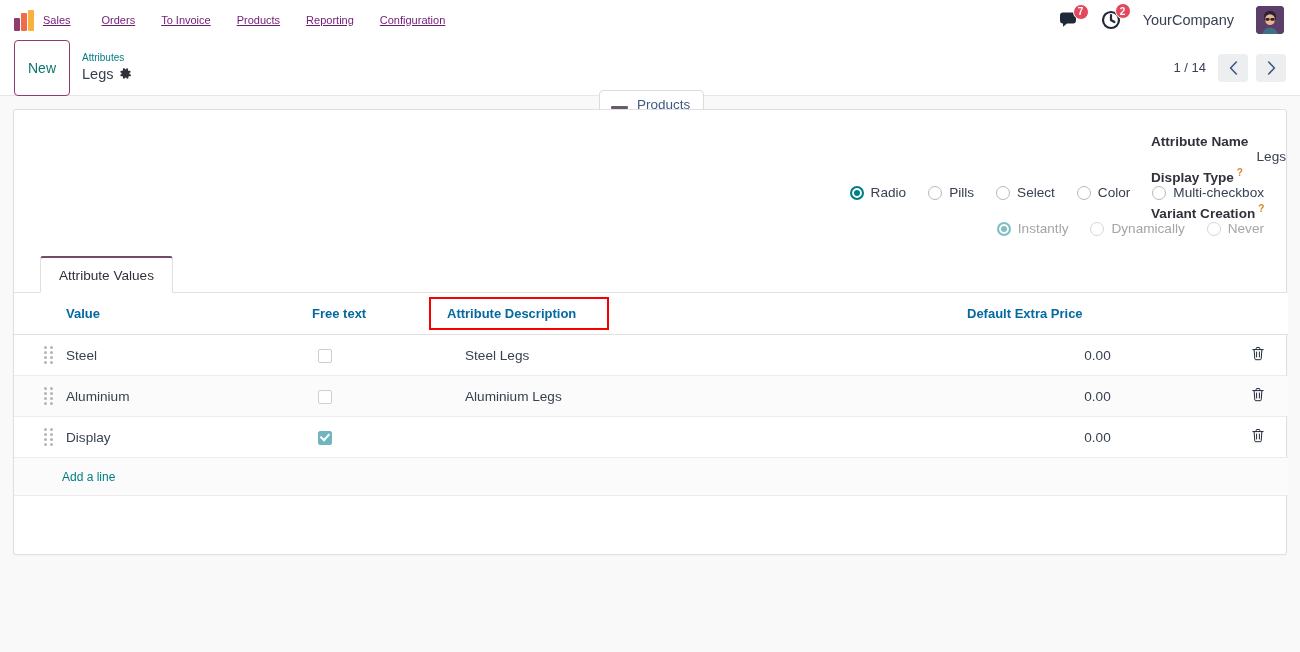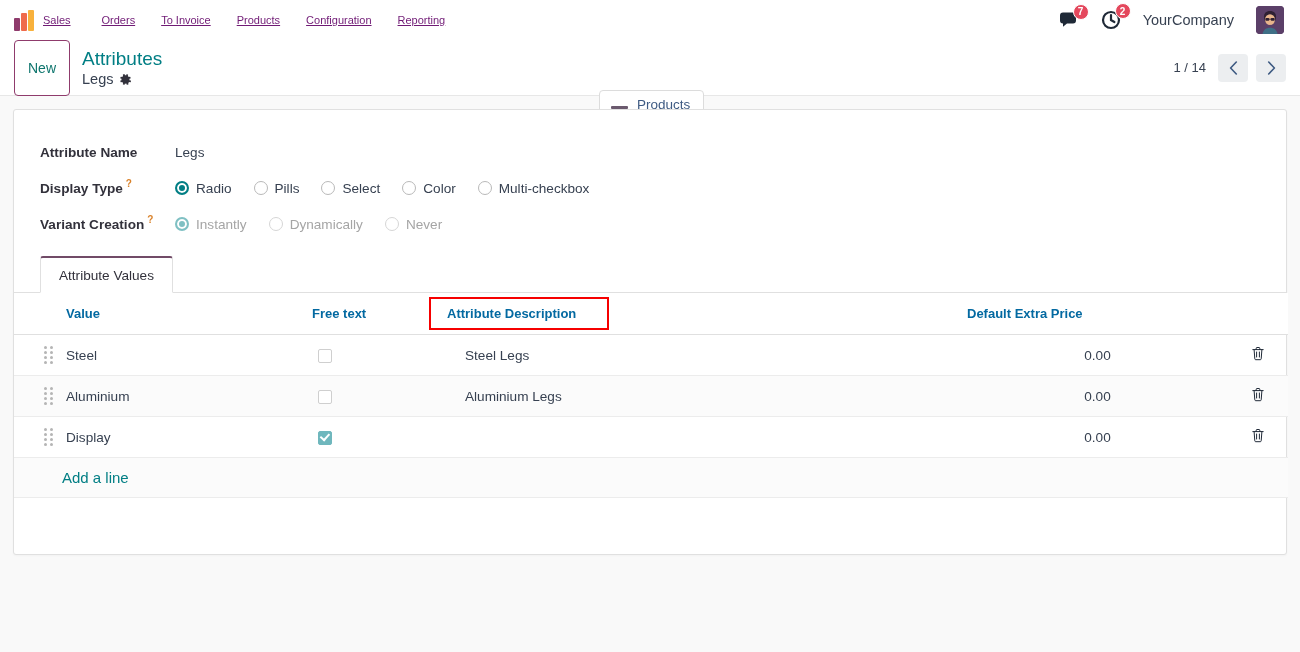--- a/index.html
+++ b/index.html
@@ -54,21 +54,21 @@
     display: flex; align-items: center;
     padding: 0 14px; position: relative;
   }
   .btn-new {
     border: 1px solid #8f3b6c; color: #0f766e;
     background: #fff; border-radius: 4px;
     font-size: 14px; padding: 19px 13px;
     cursor: pointer; font-family: inherit;
   }
   .breadcrumb { margin-left: 12px; line-height: 1.25; }
-  .bc-parent { font-size: 19px; color: #017e84; cursor: pointer; display: block; }
+  .bc-parent { font-size: 10px; color: #017e84; cursor: pointer; display: block; }
   .bc-current { font-size: 14.5px; color: #374151; display: flex; align-items: center; gap: 6px; }
   .gear { cursor: pointer; display: inline-flex; }
 
   .smart-btn {
     position: absolute; left: 599px; top: 50px;
     border: 1px solid #dcdcdc; border-radius: 4px;
     background: #fff; display: flex; align-items: center;
     gap: 9px; padding: 6px 13px 6px 11px; cursor: pointer;
   }
   .bars-icon { display: flex; flex-direction: column; gap: 2.5px; }
@@ -88,21 +88,21 @@
   
   .sheet-wrap { padding: 13px; }
   .sheet {
     background: #fff; border: 1px solid #e0e0e0;
     border-radius: 3px; width: 1274px; height: 446px;
     box-shadow: 0 1px 2px rgba(0,0,0,0.03);
     position: relative;
   }
 
   .form-fields { padding: 24px 0 4px 26px; }
-  .f-row { display: flex; align-items: center; height: 36px; }
+  .f-row { display: flex; align-items: flex-end; height: 36px; flex-direction: column; }
   .f-label {
     font-size: 13.6px; font-weight: bold; color: #32313b;
     width: 135px; flex: none; display: flex; align-items: flex-start;
   }
   .f-label.muted { color: #32313b; }
   .q-mark { font-size: 10px; color: #d9822b; margin-left: 3px; position: relative; top: -3px; cursor: pointer; }
   .f-value { font-size: 13.6px; color: #374151; }
 
   .radio-group { display: flex; align-items: center; }
   .radio-opt { display: flex; align-items: center; gap: 7px; margin-right: 22px; cursor: pointer; }
@@ -182,37 +182,37 @@
   .cbx.on { background: #6fb7bd; border-color: #6fb7bd; }
   .cbx.on::after {
     content: ""; width: 4px; height: 7px;
     border: solid #fff; border-width: 0 2px 2px 0;
     transform: rotate(42deg) translate(-1px,-1px);
   }
 
   .trash-btn { background: none; border: none; cursor: pointer; padding: 0; display: inline-flex; }
 
   .add-row td { background: #fbfbfb; border-bottom: 1px solid #e6e6e6; padding: 12px 0; }
-  .add-link { color: #017e84; font-size: 15px; cursor: pointer; padding-left: 48px; text-align: right; }
+  .add-link { color: #017e84; font-size: 12px; cursor: pointer; padding-left: 48px; text-align: right; }
 </style>
 </head>
 <body>
 
 <div class="navbar">
   <span class="brand-logo">
     <i class="bar-a"></i>
       <i class="bar-b"></i>
       <i class="bar-c"></i>
   </span>
   <span class="nav-item app-name">Sales</span>
   <span class="nav-item">Orders</span>
   <span class="nav-item">To Invoice</span>
   <span class="nav-item">Products</span>
+  <span class="nav-item">Reporting</span>
   <span class="nav-item">Configuration</span>
-  <span class="nav-item">Reporting</span>
 
   <div class="nav-right">
     <span class="nav-ico">
       <svg width="20" height="19" viewBox="0 0 20 19">
         <path d="M4 1.5h10a3 3 0 0 1 3 3v5a3 3 0 0 1-3 3H8l-4 3.2V12.5a3 3 0 0 1-3-3v-5a3 3 0 0 1 3-3z" fill="#1f2937"></path>
       </svg>
       <span class="badge">7</span>
     </span>
     <span class="nav-ico">
       <svg width="20" height="20" viewBox="0 0 20 20">

